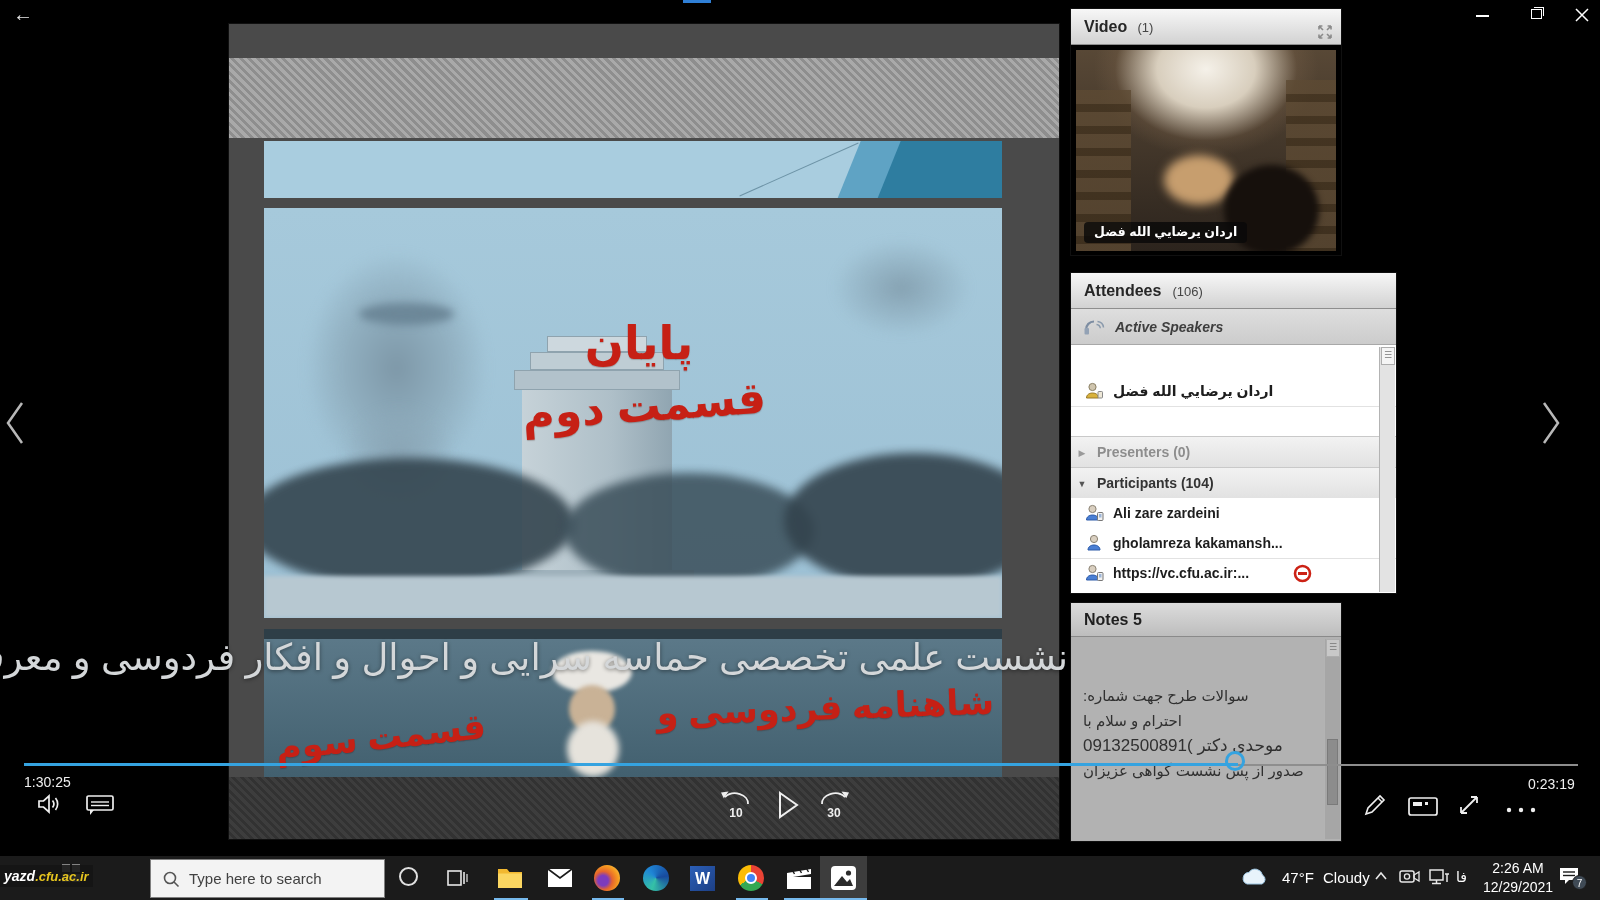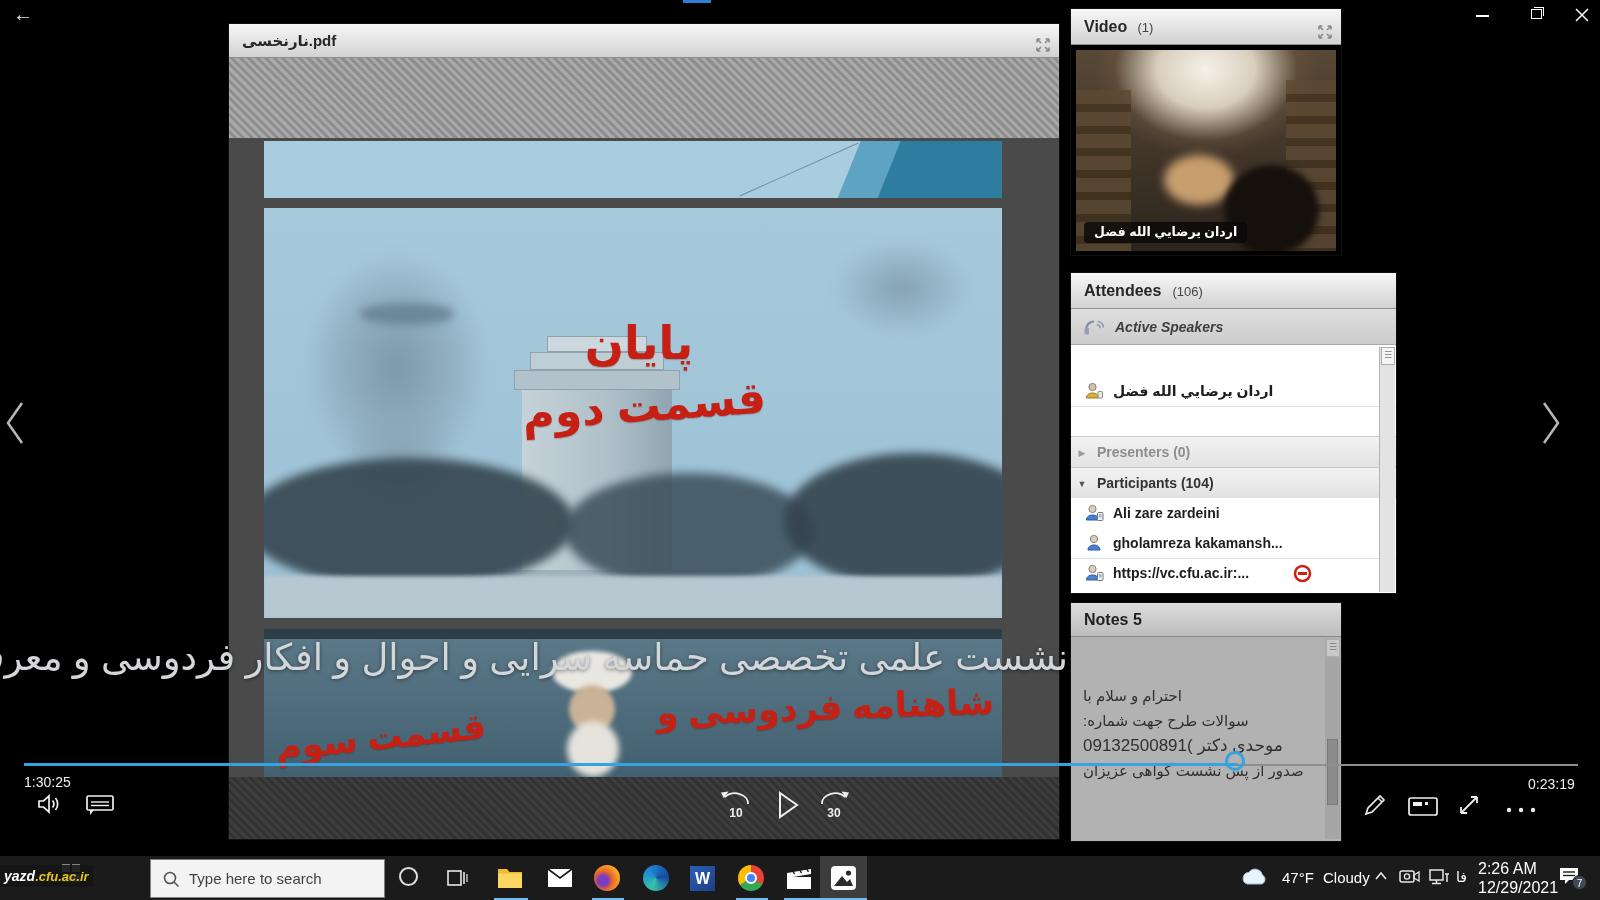--- a/index.html
+++ b/index.html
@@ -63,31 +63,20 @@
       <polyline points="17,3 3,23 17,43" fill="none" stroke="#b8b8b8" stroke-width="2.5"></polyline>
     </svg>
 </div>
 <div class="abs" style="left:1540px;top:400px">
   <svg width="22" height="46">
       <polyline points="4,3 18,23 4,43" fill="none" stroke="#b8b8b8" stroke-width="2.5"></polyline>
     </svg>
 </div>
 
 <div class="pod" id="pdf-pod" style="left:228px;top:23px;width:832px;height:817px;background:#4a4a4a;z-index:1">
-  <div class="podbar">
-    <span style="unicode-bidi:bidi-override;direction:ltr">ىسخنران.pdf</span>
-    <div class="expandbtn">
-      <svg width="18" height="18" viewBox="0 0 18 18" fill="none" stroke="#8a8a8a" stroke-width="1.6">
-        <path d="M11 7l4-4M15 3h-3.4M15 3v3.4"></path>
-          <path d="M7 7L3 3M3 3v3.4M3 3h3.4"></path>
-        <path d="M11 11l4 4M15 15v-3.4M15 15h-3.4"></path>
-          <path d="M7 11l-4 4M3 15v-3.4M3 15h3.4"></path>
-      </svg>
-    </div>
-  </div>
 
   <div class="abs hatch-light" style="left:0;top:34px;width:830px;height:80px"></div>
 
   <div class="abs" style="left:35px;top:117px;width:738px;height:57px;background:#a9cddf;overflow:hidden">
     <div class="abs" style="left:610px;top:-6px;width:150px;height:70px;background:#2e7da0;transform:skewX(-22deg)"></div>
     <div class="abs" style="left:585px;top:-6px;width:40px;height:70px;background:#5fa3c4;transform:skewX(-22deg)"></div>
     <div class="abs" style="left:470px;top:28px;width:130px;height:1px;background:#6d93a6;transform:rotate(-24deg)"></div>
   </div>
 
   <div class="abs" style="left:35px;top:184px;width:738px;height:410px;background:linear-gradient(#a6c9db,#9cc0d4);overflow:hidden">
@@ -217,22 +206,22 @@
   <div class="scrolltrack" style="right:1px;top:74px;height:245px">
     <div class="grip">☰</div>
   </div>
 </div>
 
 <div class="pod" style="left:1070px;top:602px;width:272px;height:240px;background:#b2b2b2;z-index:4">
   <div class="podbar" style="background:linear-gradient(#dcdcdc,#bdbdbd);border-bottom:1px solid #8a8a8a">
     <span style="font-size:16px;color:#1f1f1f">Notes 5</span>
   </div>
   <div class="abs" style="left:0;top:34px;width:252px;height:206px;padding:46px 0 0 12px;overflow:hidden">
+    <div class="noteline" dir="rtl">سوالات طرح جهت شماره:</div>
     <div class="noteline" dir="rtl">احترام و سلام با</div>
-    <div class="noteline" dir="rtl">سوالات طرح جهت شماره:</div>
     <div class="noteline" dir="rtl" style="font-size:17px">موحدی دکتر )09132500891</div>
     <div class="noteline" dir="rtl">صدور از پس نشست گواهی عزیزان</div>
   </div>
   <div class="scrolltrack" style="right:1px;top:36px;height:200px;background:#a6a6a6">
     <div class="grip" style="background:#c8c8c8">☰</div>
     <div class="abs" style="left:2px;top:100px;width:11px;height:66px;background:#8c8c8c;border:1px solid #7a7a7a"></div>
   </div>
 </div>
 
 <div class="abs" style="left:24px;top:763px;width:1214px;height:3px;background:#35a3e0;z-index:6"></div>
@@ -380,21 +369,21 @@
     <path d="M16 7l5-3v9l-5-3z" fill="none" stroke="#e8e8e8" stroke-width="1.3"></path>
   </svg>
   <svg class="trayicon" style="left:1428px;top:12px" width="22" height="18" viewBox="0 0 22 18">
     <rect x="2" y="2" width="13" height="10" fill="none" stroke="#e8e8e8" stroke-width="1.5"></rect>
     <line x1="8.5" y1="12" x2="8.5" y2="15" stroke="#e8e8e8" stroke-width="1.5"></line>
     <line x1="4" y1="15.5" x2="13" y2="15.5" stroke="#e8e8e8" stroke-width="1.5"></line>
     <line x1="17" y1="6" x2="21" y2="6" stroke="#e8e8e8" stroke-width="1.5"></line>
     <line x1="19" y1="6" x2="19" y2="14" stroke="#e8e8e8" stroke-width="1.5"></line>
   </svg>
   <span class="trayicon" style="left:1456px;top:13px;color:#fff;font-size:14px">فا</span>
-  <div class="trayicon" style="left:1478px;top:3px;width:80px;text-align:left;color:#fff;font-size:16px;line-height:19px">
+  <div class="trayicon" style="left:1478px;top:3px;width:80px;text-align:center;color:#fff;font-size:14px;line-height:19px">
     <div>2:26 AM</div>
     <div>12/29/2021</div>
   </div>
   <div class="trayicon" style="left:1558px;top:10px;width:30px;height:26px">
     <svg width="22" height="20" viewBox="0 0 22 20">
       <path d="M2 2h18v12h-9l-4 4v-4H2z" fill="#fff"></path>
       <line x1="5" y1="6" x2="17" y2="6" stroke="#1b1b1b" stroke-width="1.4"></line>
       <line x1="5" y1="9.5" x2="17" y2="9.5" stroke="#1b1b1b" stroke-width="1.4"></line>
     </svg>
     <div class="abs" style="left:14px;top:9px;width:15px;height:15px;border-radius:50%;background:#3f4a55;border:1px solid #1b1b1b;color:#fff;font-size:10px;text-align:center;line-height:15px">

